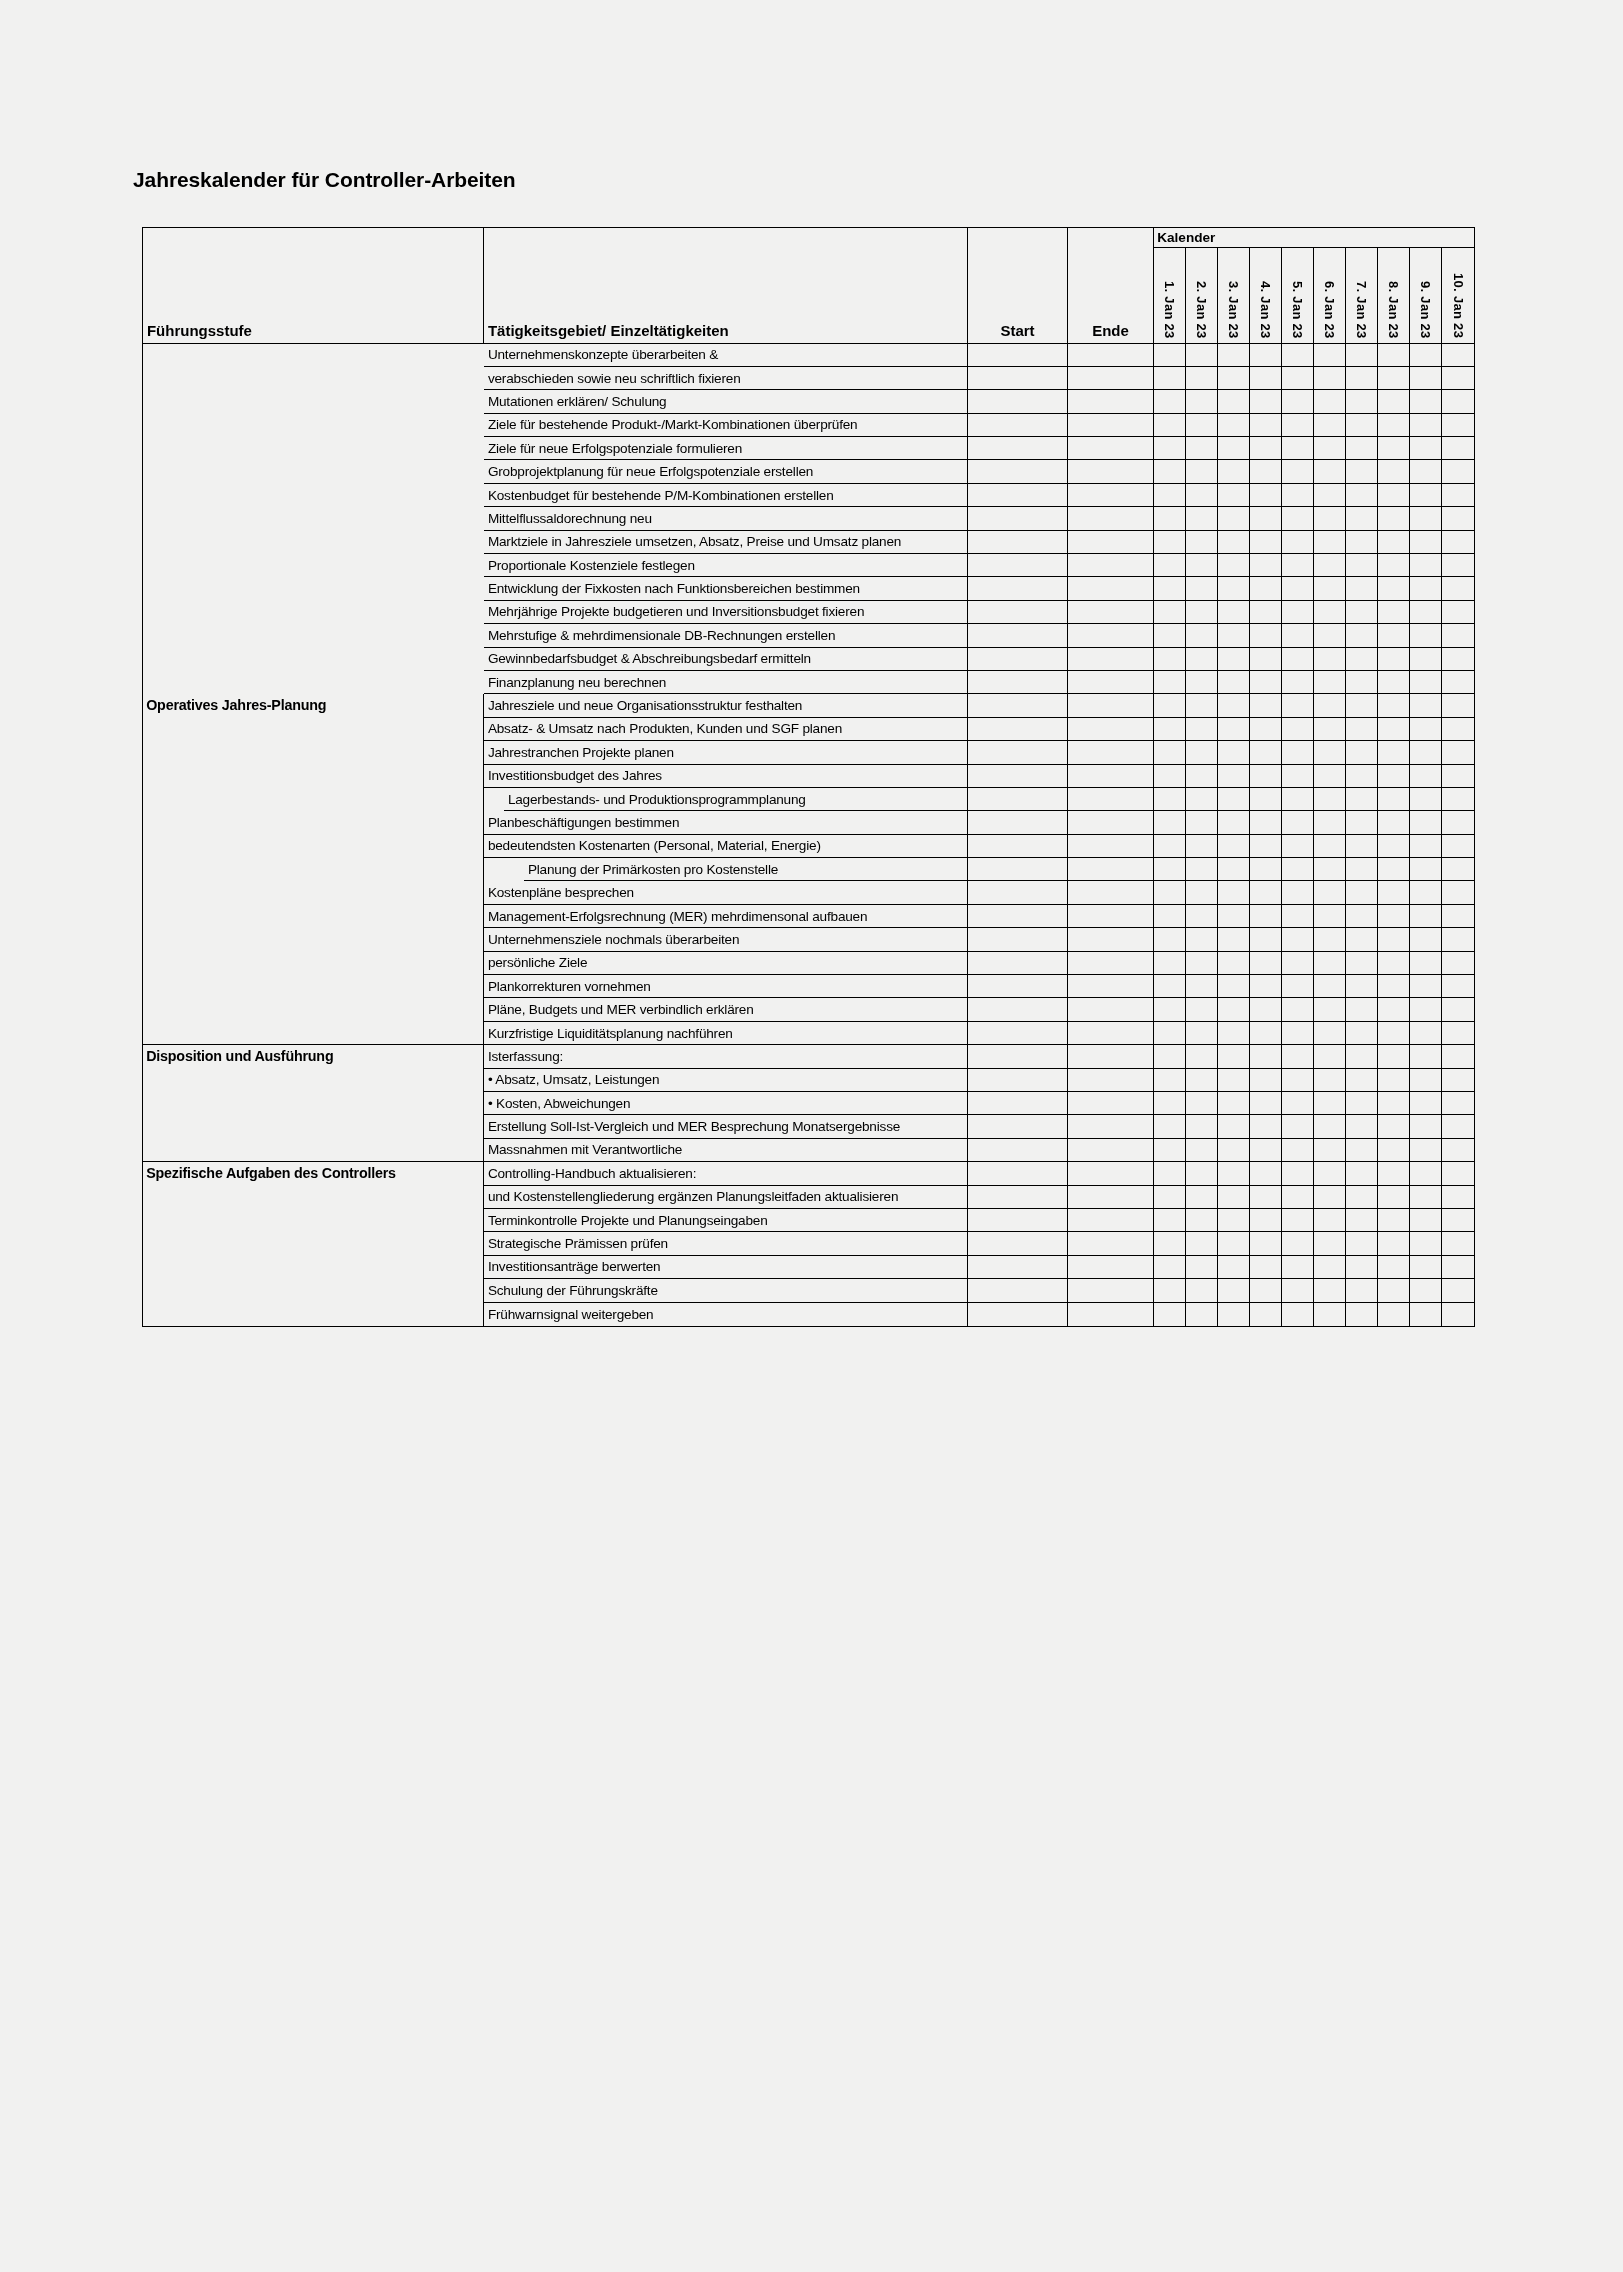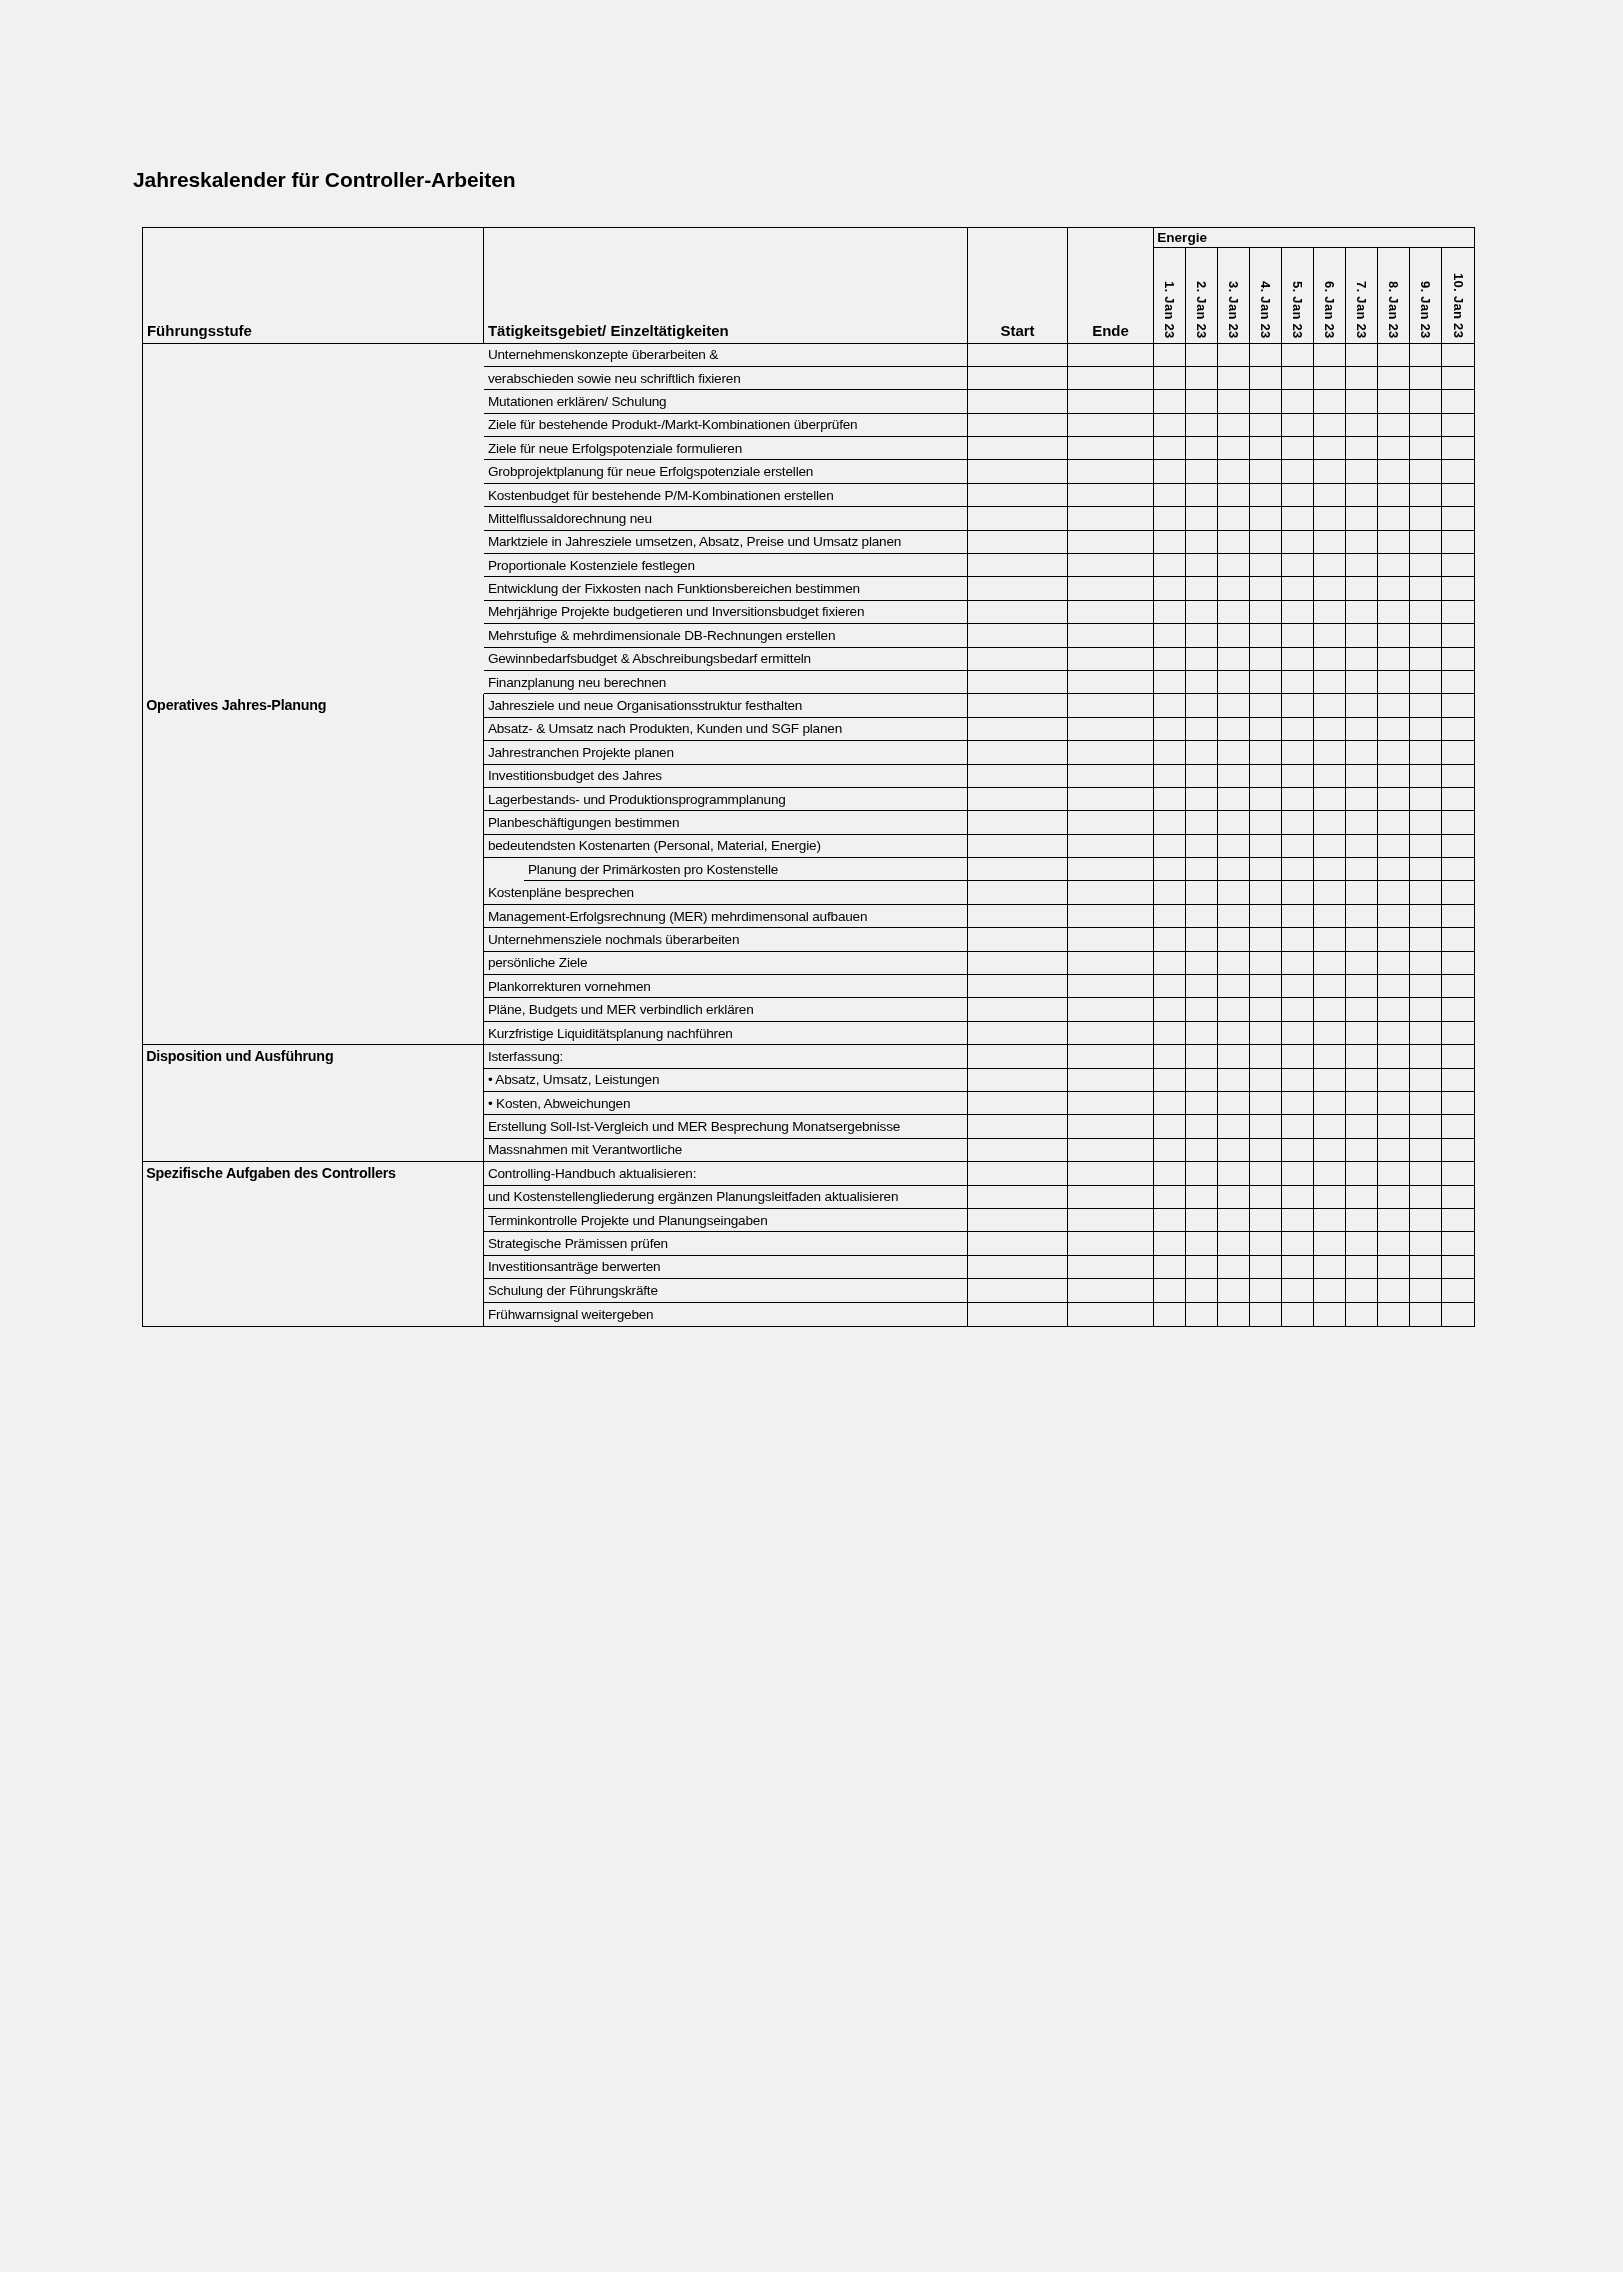--- a/index.html
+++ b/index.html
@@ -80,21 +80,21 @@
 </head>
 <body>
 
 <div id="page-title">Jahreskalender für Controller-Arbeiten</div>
 
 <div id="grid">
   <div class="cell hdr c2">Tätigkeitsgebiet/ Einzeltätigkeiten</div>
   <div class="cell hdr c1">Führungsstufe</div>
   <div class="cell hdr cs">Start</div>
   <div class="cell hdr ce">Ende</div>
-  <div class="cell khdr lastcol">Energie</div>
+  <div class="cell khdr lastcol">Kalender</div>
 <div class="cell datehdr" style="grid-area: 2 / 5;">
       <span>1. Jan 23</span>
     </div>
     <div class="cell datehdr" style="grid-area: 2 / 6;">
       <span>2. Jan 23</span>
     </div>
     <div class="cell datehdr" style="grid-area: 2 / 7;">
       <span>3. Jan 23</span>
     </div>
     <div class="cell datehdr" style="grid-area: 2 / 8;">
@@ -359,21 +359,21 @@
     <div class="cell " style="grid-area: 21 / 5;"></div>
     <div class="cell " style="grid-area: 21 / 6;"></div>
     <div class="cell " style="grid-area: 21 / 7;"></div>
     <div class="cell " style="grid-area: 21 / 8;"></div>
     <div class="cell " style="grid-area: 21 / 9;"></div>
     <div class="cell " style="grid-area: 21 / 10;"></div>
     <div class="cell " style="grid-area: 21 / 11;"></div>
     <div class="cell " style="grid-area: 21 / 12;"></div>
     <div class="cell " style="grid-area: 21 / 13;"></div>
     <div class="cell  lastcol" style="grid-area: 21 / 14;"></div>
-    <div class="cell tcell" style="grid-area: 22 / 2;">Lagerbestands- und Produktionsprogrammplanung</div>
+    <div class="cell tcell" style="grid-area: 22 / 2; margin-left: 20px;">Lagerbestands- und Produktionsprogrammplanung</div>
     <div class="cell " style="grid-area: 22 / 3;"></div>
     <div class="cell " style="grid-area: 22 / 4;"></div>
     <div class="cell " style="grid-area: 22 / 5;"></div>
     <div class="cell " style="grid-area: 22 / 6;"></div>
     <div class="cell " style="grid-area: 22 / 7;"></div>
     <div class="cell " style="grid-area: 22 / 8;"></div>
     <div class="cell " style="grid-area: 22 / 9;"></div>
     <div class="cell " style="grid-area: 22 / 10;"></div>
     <div class="cell " style="grid-area: 22 / 11;"></div>
     <div class="cell " style="grid-area: 22 / 12;"></div>

